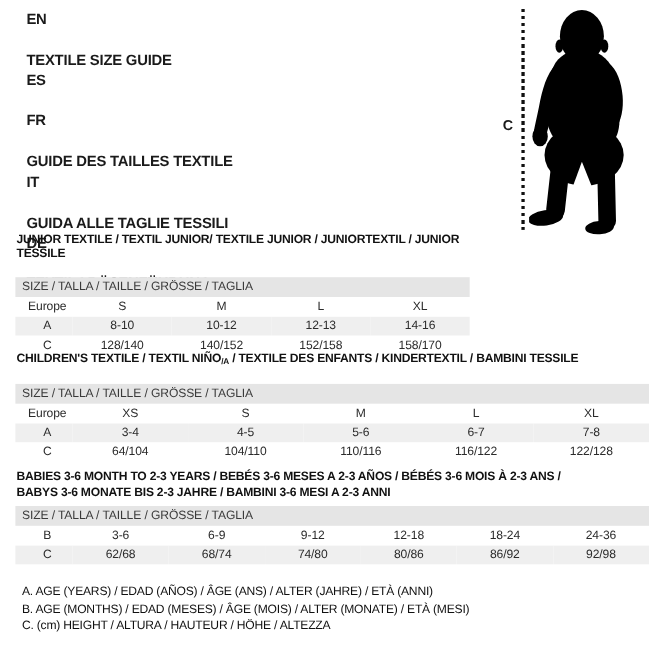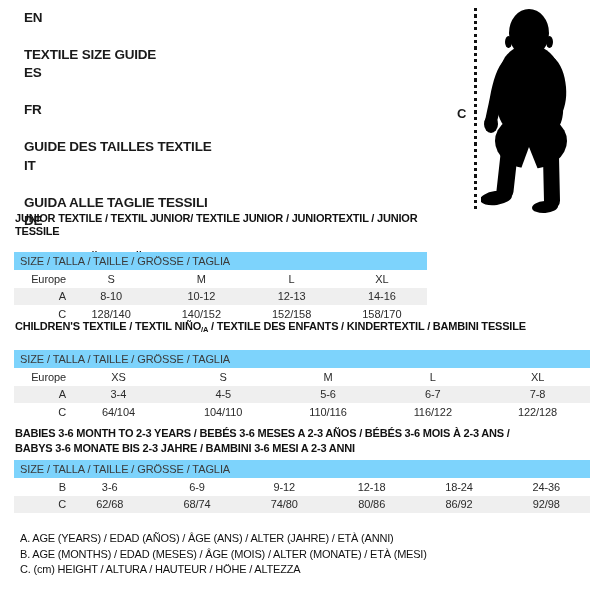--- a/index.html
+++ b/index.html
@@ -22,27 +22,27 @@
   
   .section{position:absolute;left:14px;}
   .sec-title{font-size:11px;font-weight:700;letter-spacing:-0.2px;color:#111;margin:0 0 14px 1px;line-height:13px;}
   .sec-title sub{font-size:7.5px;vertical-align:-2px;}
   .sec1{top:212px;width:413px;}
   .sec2{top:320px;width:576px;}
   .sec3{top:426px;width:576px;}
   .sec3 .sec-title{margin-bottom:4px;line-height:15px;}
   table.size-table{border-collapse:collapse;table-layout:fixed;width:100%;}
   table.size-table th{
-    background:#7dd3fc;color:#3a3a3a;font-weight:400;font-size:11px;text-align:left;
+    background:#e5e5e5;color:#3a3a3a;font-weight:400;font-size:11px;text-align:left;
     padding:0 0 0 6px;height:18px;letter-spacing:-0.1px;
   }
   table.size-table td{
     font-size:11px;color:#2b2b2b;text-align:center;padding:0;height:17.5px;letter-spacing:-0.1px;
   }
-  table.size-table td.lbl{text-align:right;padding-left:6px;}
+  table.size-table td.lbl{text-align:center;padding-left:6px;}
   col.lblcol{width:52px;}
   tr.striped td{background:#efefef;}
   
   .legend{position:absolute;left:20px;top:531px;}
   .legend-line{font-size:11px;font-weight:400;line-height:15.5px;letter-spacing:-0.2px;color:#111;}
 </style>
 </head>
 <body>
 
 <div class="lang-list">

